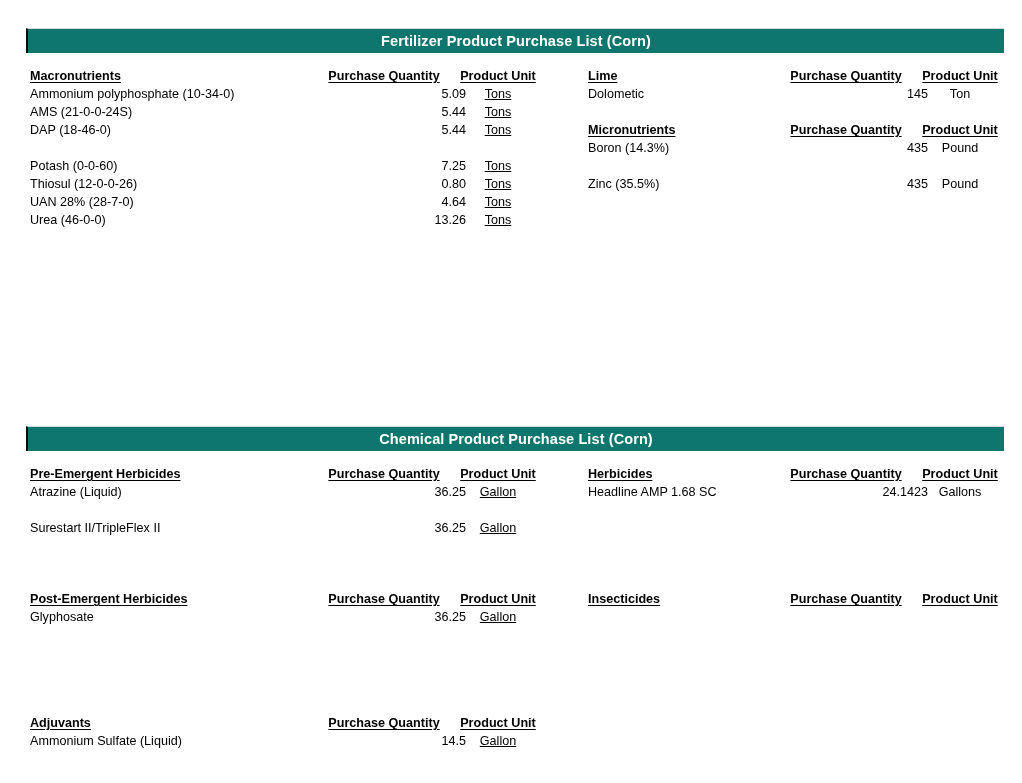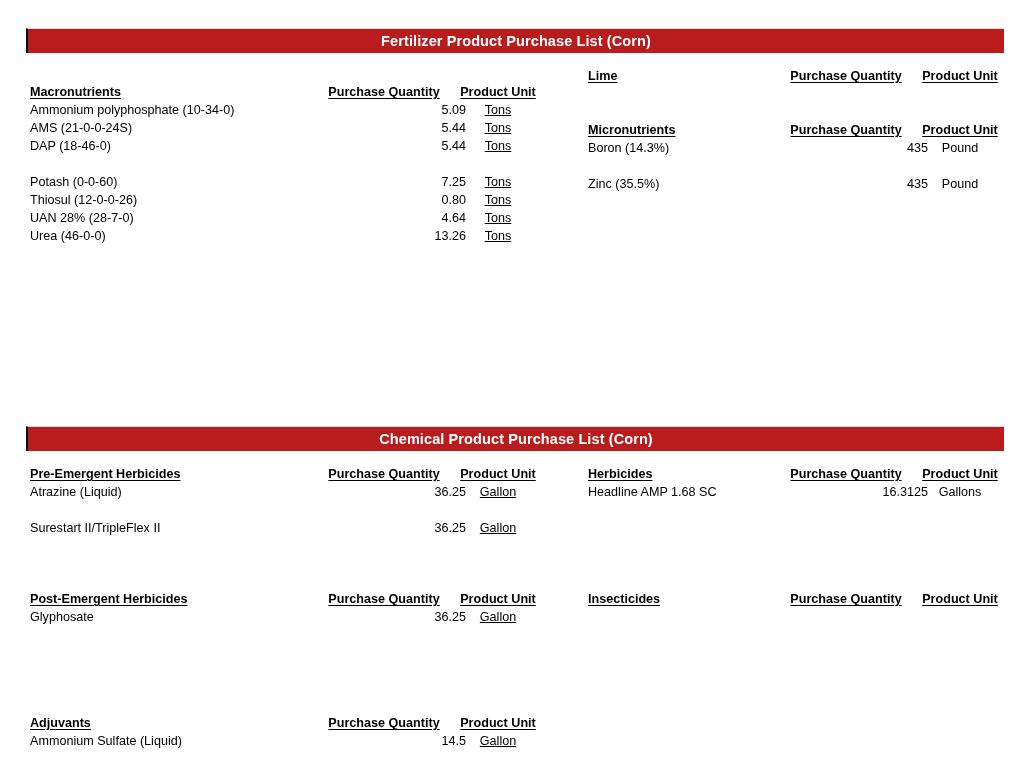--- a/index.html
+++ b/index.html
@@ -29,21 +29,21 @@
     left: 0;
     width: 1022px;
   }
   .banner-wrap {
     position: relative;
     margin: 0 18px 0 26px;
     border-top: 1px solid #d9d9d9;
     border-left: 2px solid #0d0d0d;
   }
   .banner {
-    background: #b91c1c;
+    background: #0f766e;
     height: 24px;
     line-height: 24px;
     text-align: center;
     color: #ffffff;
     font-weight: bold;
     font-size: 14.5px;
     letter-spacing: 0.1px;
   }
 
   
@@ -122,21 +122,21 @@
 <body>
 
 <div class="page">
 
 <div class="section" style="top: 28px;">
       <div class="banner-wrap">
         <div class="banner">Fertilizer Product Purchase List (Corn)</div>
       </div>
       <div class="tables">
         <div class="tbl left">
-          <div class="grp" style="position: absolute; top: 0px; left: 0px; right: 0px; margin-top: 16px;">
+          <div class="grp" style="position: absolute; top: 0px; left: 0px; right: 0px;">
             <div class="row head">
               <div class="c-name">Macronutrients</div>
               <div class="c-qty"><span>Purchase Quantity</span></div>
               <div class="c-unit"><span>Product Unit</span></div>
             </div>
             <div class="row data">
               <div class="c-name">Ammonium polyphosphate (10-34-0)</div>
               <div class="c-qty">5.09</div>
               <div class="c-unit">Tons</div>
             </div>
@@ -177,20 +177,25 @@
             </div>
           </div>
         </div>
         <div class="tbl right">
           <div class="grp" style="position: absolute; top: 0px; left: 0px; right: 0px;">
             <div class="row head">
               <div class="c-name">Lime</div>
               <div class="c-qty"><span>Purchase Quantity</span></div>
               <div class="c-unit"><span>Product Unit</span></div>
             </div>
+            <div class="row data">
+              <div class="c-name">Dolometic</div>
+              <div class="c-qty">145</div>
+              <div class="c-unit">Ton</div>
+            </div>
           </div>
           <div class="grp" style="position: absolute; top: 54px; left: 0px; right: 0px;">
             <div class="row head">
               <div class="c-name">Micronutrients</div>
               <div class="c-qty"><span>Purchase Quantity</span></div>
               <div class="c-unit"><span>Product Unit</span></div>
             </div>
             <div class="row data">
               <div class="c-name">Boron (14.3%)</div>
               <div class="c-qty">435</div>
@@ -265,21 +270,21 @@
         </div>
         <div class="tbl right">
           <div class="grp" style="position: absolute; top: 0px; left: 0px; right: 0px;">
             <div class="row head">
               <div class="c-name">Herbicides</div>
               <div class="c-qty"><span>Purchase Quantity</span></div>
               <div class="c-unit"><span>Product Unit</span></div>
             </div>
             <div class="row data">
               <div class="c-name">Headline AMP 1.68 SC</div>
-              <div class="c-qty">16.3125</div>
+              <div class="c-qty">24.1423</div>
               <div class="c-unit">Gallons</div>
             </div>
           </div>
           <div class="grp" style="position: absolute; top: 125px; left: 0px; right: 0px;">
             <div class="row head">
               <div class="c-name">Insecticides</div>
               <div class="c-qty"><span>Purchase Quantity</span></div>
               <div class="c-unit"><span>Product Unit</span></div>
             </div>
           </div>

